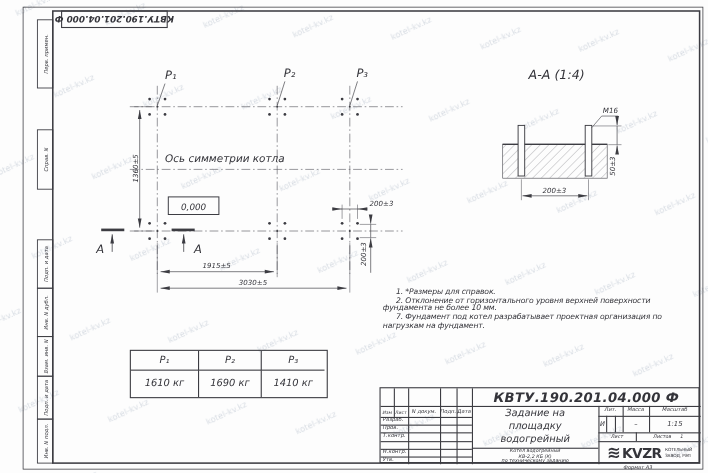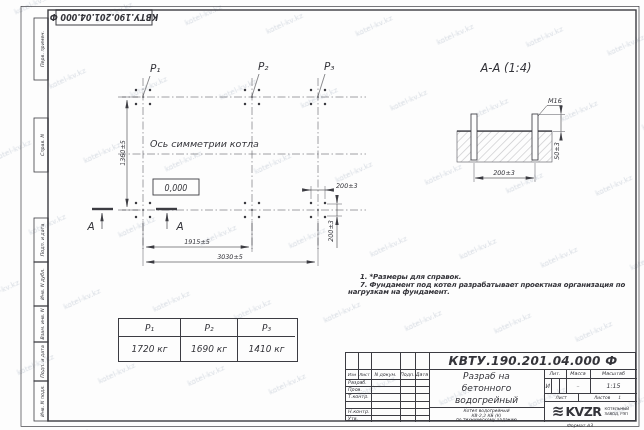--- a/index.html
+++ b/index.html
@@ -5,21 +5,21 @@
   html,body{margin:0;padding:0;background:#e8e8e8;}
   .sheet{
     position:relative;width:644px;height:430px;background:#fdfdfd;overflow:hidden;
     font-family:"DejaVu Sans","Liberation Sans",sans-serif;font-style:italic;color:#34343a;
   }
   .abs{position:absolute;}
   .cell{position:absolute;display:flex;align-items:center;justify-content:center;box-sizing:border-box;white-space:nowrap;}
   .vl{position:absolute;width:1px;background:#3c3c42;}
   .hl{position:absolute;height:1px;background:#3c3c42;}
   
-  .notes{position:absolute;left:348px;top:274px;width:283px;font-weight:bold;}
+  .notes{position:absolute;left:348px;top:262px;width:283px;}
   .notes p{margin:0;font-size:7px;line-height:7.7px;text-indent:12px;letter-spacing:-0.15px;}
   
   .ptable{position:absolute;left:118px;top:318px;width:180px;height:44px;border:1.2px solid #3c3c42;box-sizing:border-box;
     display:grid;grid-template-columns:62px 57px 57px;grid-template-rows:18px 24px;}
   .ptable div{border-right:1px solid #3c3c42;border-bottom:1px solid #3c3c42;display:flex;align-items:center;justify-content:center;font-size:9px;}
   .ptable div:nth-child(3n){border-right:none;}
   .ptable div:nth-child(n+4){border-bottom:none;}
   
   .tb{position:absolute;left:345px;top:352px;width:291px;height:69px;border:1.3px solid #3c3c42;box-sizing:border-box;}
   .tb .cell{font-size:4.8px;}
@@ -187,28 +187,29 @@
         <path d="M561 139 V132.2" marker-end="url(#ar)"></path>
         <path d="M561 114.5 V131.5"></path>
       </g>
       <text x="504" y="175" font-size="6.4" text-anchor="middle">200±3</text>
       <text x="557" y="153" font-size="6.4" text-anchor="middle" transform="rotate(-90 557 151)">50±3</text>
     </g>
   </svg>
 
   <div class="notes">
     <p>1. *Размеры для справок.</p>
+    <p>2. Отклонение от горизонтального уровня верхней поверхности фундамента не более 10 мм.</p>
     <p>7. Фундамент под котел разрабатывает проектная организация по нагрузкам на фундамент.</p>
   </div>
 
   <div class="ptable">
     <div>P₁</div>
     <div>P₂</div>
     <div>P₃</div>
-    <div>1720 кг</div>
+    <div>1610 кг</div>
     <div>1690 кг</div>
     <div>1410 кг</div>
   </div>
 
   <div class="tb">
 
     <div class="hl" style="left:0;top:16px;width:291px;"></div>
     <div class="hl" style="left:0;top:26px;width:83px;"></div>
     <div class="hl" style="left:0;top:33.2px;width:83px;"></div>
     <div class="hl" style="left:0;top:40.4px;width:83px;"></div>
@@ -239,22 +240,22 @@
 
     <div class="cell lab" style="left:0;top:26px;width:25px;height:7.2px;">Разраб.</div>
     <div class="cell lab" style="left:0;top:33.2px;width:25px;height:7.2px;">Пров.</div>
     <div class="cell lab" style="left:0;top:40.4px;width:25px;height:7.2px;">Т.контр.</div>
     <div class="cell lab" style="left:0;top:47.6px;width:25px;height:7.2px;"></div>
     <div class="cell lab" style="left:0;top:54.8px;width:25px;height:7.2px;">Н.контр.</div>
     <div class="cell lab" style="left:0;top:62px;width:25px;height:7px;">Утв.</div>
 
     <div class="cell" style="left:83px;top:0;width:208px;height:16px;font-size:12px;font-weight:bold;letter-spacing:0.3px;">КВТУ.190.201.04.000 Ф</div>
 
-    <div class="cell" style="left:83px;top:17px;width:115px;height:12px;font-size:9px;">Разраб на</div>
-    <div class="cell" style="left:83px;top:29px;width:115px;height:12px;font-size:9px;">бетонного</div>
+    <div class="cell" style="left:83px;top:17px;width:115px;height:12px;font-size:9px;">Задание на</div>
+    <div class="cell" style="left:83px;top:29px;width:115px;height:12px;font-size:9px;">площадку</div>
     <div class="cell" style="left:83px;top:41px;width:115px;height:12px;font-size:9px;">водогрейный</div>
 
     <div class="cell" style="left:83px;top:54.5px;width:115px;height:5px;font-size:4.4px;">Котел водогрейный</div>
     <div class="cell" style="left:83px;top:59.5px;width:115px;height:5px;font-size:4.4px;">КВ-2,2 КБ (К)</div>
     <div class="cell" style="left:83px;top:64px;width:115px;height:5px;font-size:4.4px;">по техническому заданию</div>
 
     <div class="cell" style="left:198px;top:16px;width:22px;height:9px;">Лит.</div>
     <div class="cell" style="left:220px;top:16px;width:24px;height:9px;">Масса</div>
     <div class="cell" style="left:244px;top:16px;width:47px;height:9px;">Масштаб</div>
     <div class="cell" style="left:198px;top:25px;width:7.3px;height:15px;font-size:6px;">И</div>

